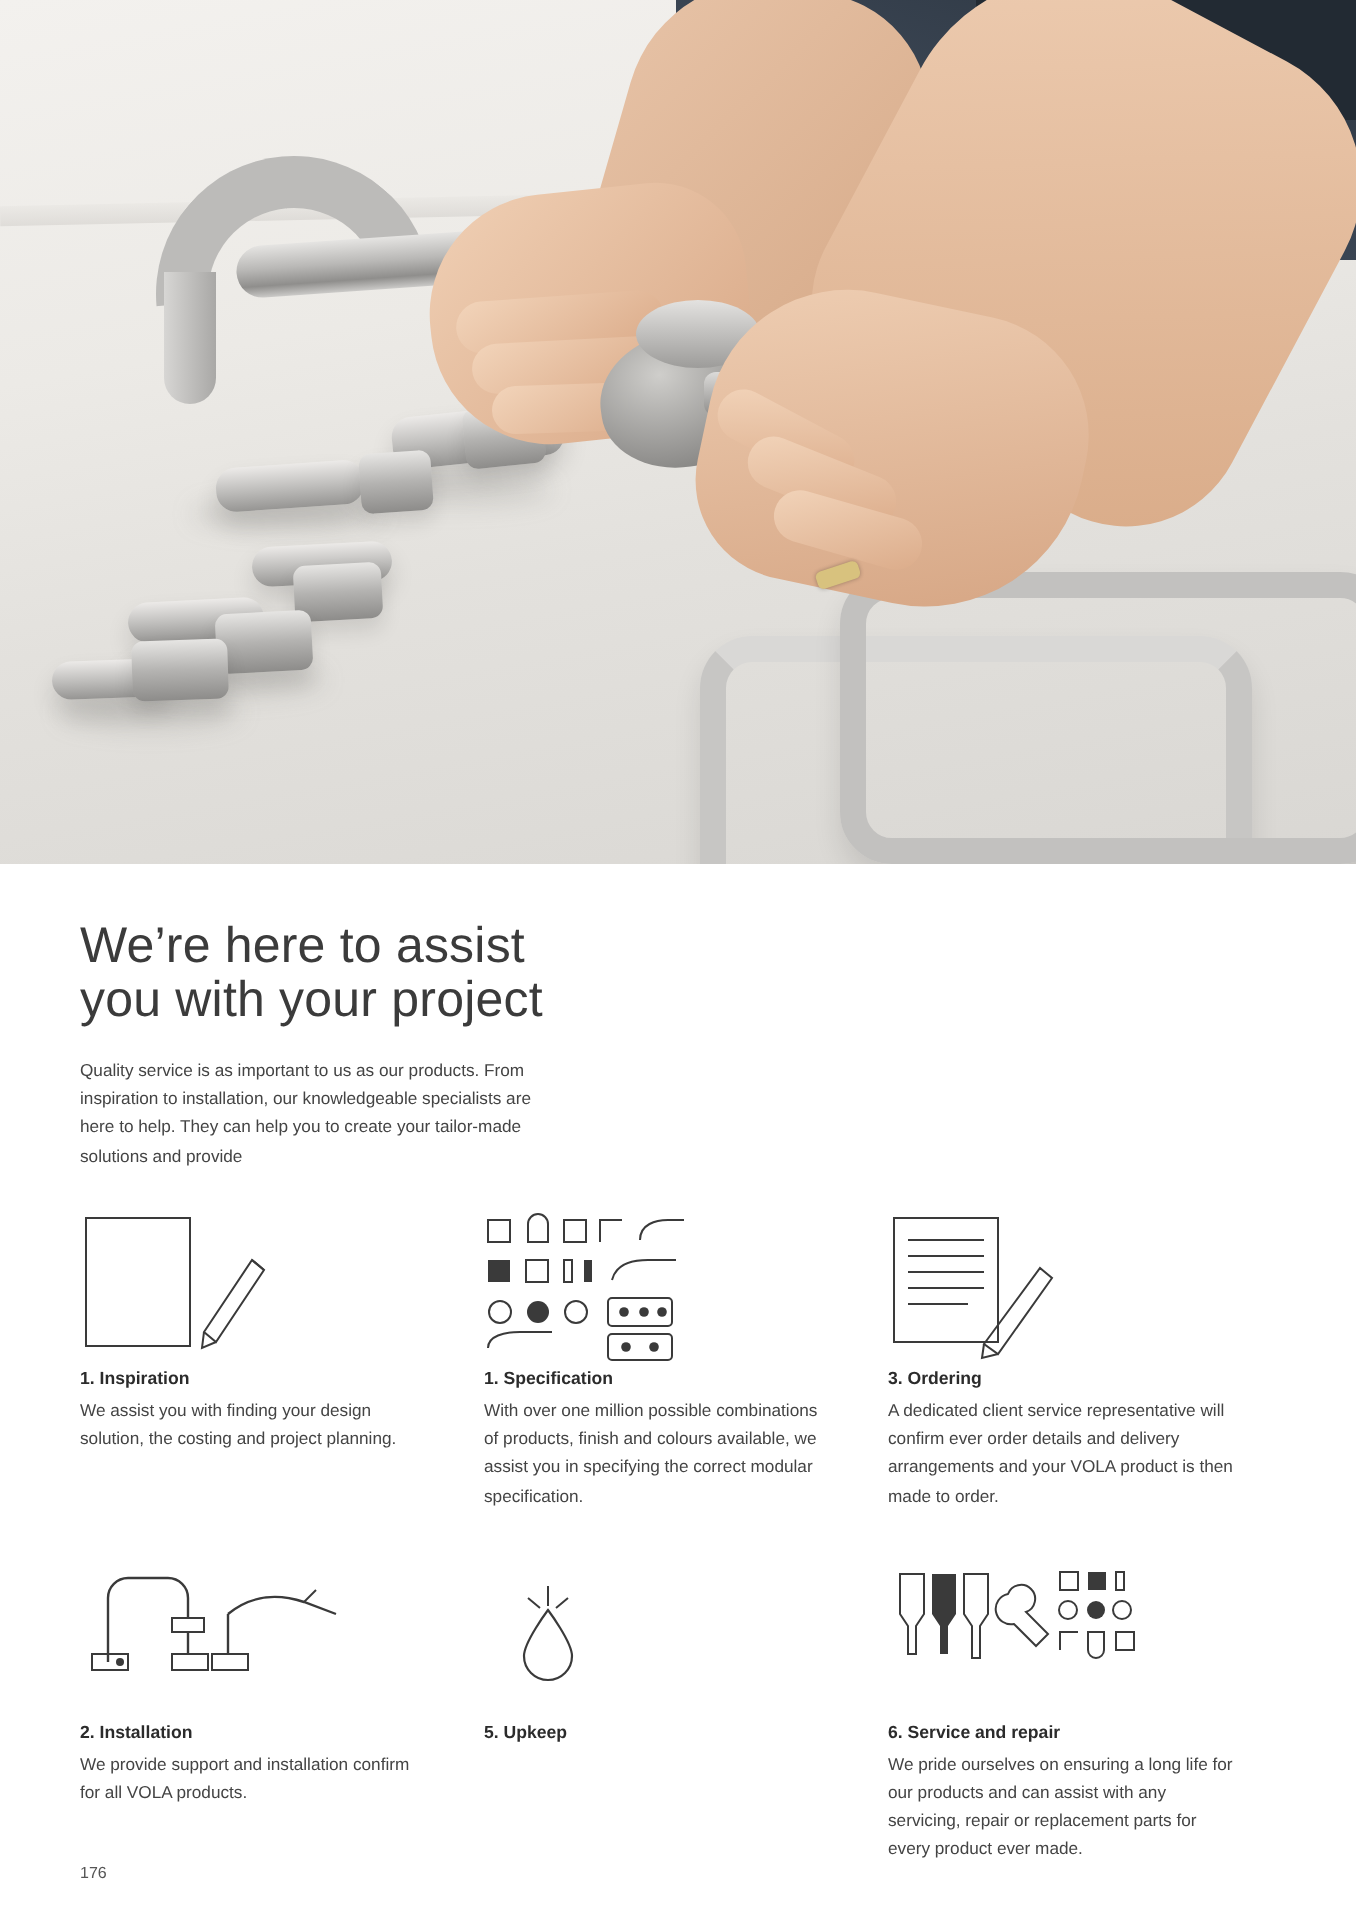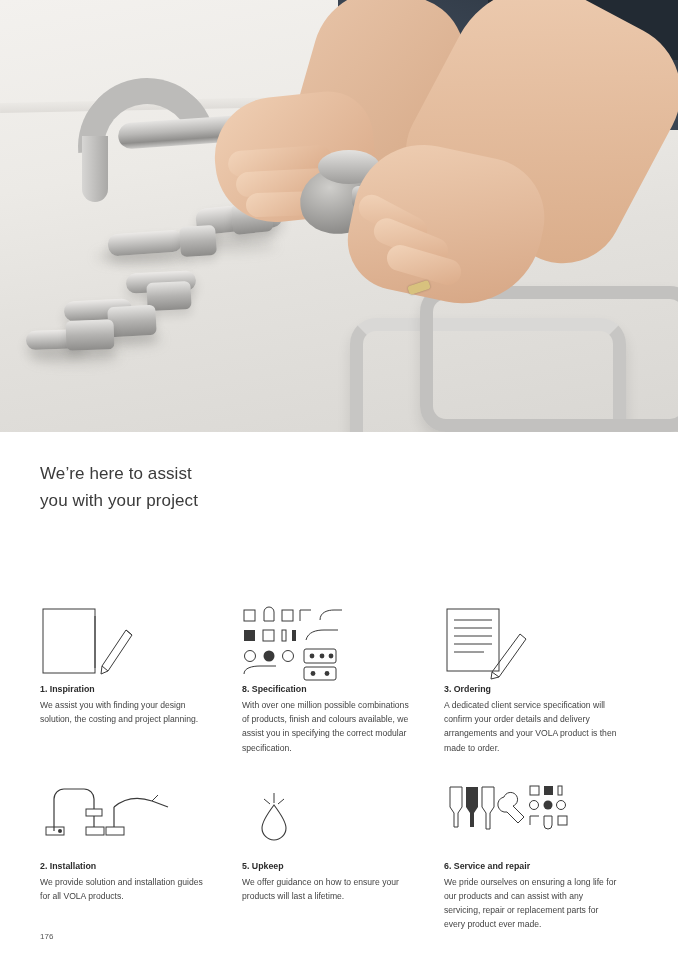--- a/index.html
+++ b/index.html
@@ -192,21 +192,21 @@
     top: 432px;
     width: 678px;
     height: 527px;
     background: #fff;
   }
   .headline {
     position: absolute;
     left: 40px;
     top: 28px;
     width: 400px;
-    font-size: 17px;
+    font-size: 25px;
     line-height: 27px;
     color: #3b3b3b;
     letter-spacing: .1px;
     font-weight: 400;
   }
   .intro {
     position: absolute;
     top: 96px;
     font-size: 8.6px;
     line-height: 14.2px;
@@ -315,20 +315,21 @@
   <div class="ring"></div>
 </div>
 
 <div class="page">
 
   <div class="headline">
     <div>We’re here to assist</div>
     <div>you with your project</div>
   </div>
 
+  <div class="intro col1">Quality service is as important to us as our products. From inspiration to installation, our knowledgeable specialists are here to help. They can help you to create your tailor-made solutions and provide</div>
 
   <div class="steps">
 
     <div class="step-row">
 
       <div class="step">
         <div class="step-icon">
           <svg width="120" height="76" viewBox="0 0 120 76">
             <rect x="3" y="3" width="52" height="64" fill="none" stroke="#3a3a3a" stroke-width="1"></rect>
             <path d="M55 10 L55 62" fill="none" stroke="#3a3a3a" stroke-width="1"></path>
@@ -363,35 +364,35 @@
             <circle cx="70" cy="50" r="2.4" fill="#3a3a3a"></circle>
             <circle cx="80" cy="50" r="2.4" fill="#3a3a3a"></circle>
             <circle cx="89" cy="50" r="2.4" fill="#3a3a3a"></circle>
 
             <path d="M2 68 C2 62 10 60 18 60 L34 60" fill="none" stroke="#3a3a3a" stroke-width="1"></path>
             <rect x="62" y="61" width="32" height="13" rx="2" fill="none" stroke="#3a3a3a" stroke-width="1"></rect>
             <circle cx="71" cy="67.5" r="2.4" fill="#3a3a3a"></circle>
             <circle cx="85" cy="67.5" r="2.4" fill="#3a3a3a"></circle>
           </svg>
         </div>
-        <div class="step-title">8. Specification</div>
+        <div class="step-title">1. Specification</div>
         <div class="step-body">With over one million possible combinations of products, finish and colours available, we assist you in specifying the correct modular specification.</div>
       </div>
 
       <div class="step">
         <div class="step-icon">
           <svg width="120" height="76" viewBox="0 0 120 76">
             <rect x="3" y="3" width="52" height="62" fill="none" stroke="#3a3a3a" stroke-width="1"></rect>
             <path d="M10 14 H48 M10 22 H48 M10 30 H48 M10 38 H48 M10 46 H40" fill="none" stroke="#3a3a3a" stroke-width="1"></path>
             <path d="M48 66 L76 28 L82 33 L55 71 Z" fill="none" stroke="#3a3a3a" stroke-width="1"></path>
             <path d="M48 66 L47 73 L55 71" fill="none" stroke="#3a3a3a" stroke-width="1"></path>
           </svg>
         </div>
         <div class="step-title">3. Ordering</div>
-        <div class="step-body">A dedicated client service specification will confirm your order details and delivery arrangements and your VOLA product is then made to order.</div>
+        <div class="step-body">A dedicated client service representative will confirm ever order details and delivery arrangements and your VOLA product is then made to order.</div>
       </div>
     </div>
 
     <div class="step-row row2">
 
       <div class="step">
         <div class="step-icon">
           <svg width="140" height="60" viewBox="0 0 140 60">
             <path d="M14 48 L14 16 a10 10 0 0 1 10 -10 L44 6 a10 10 0 0 1 10 10 L54 26" fill="none" stroke="#3a3a3a" stroke-width="1.2"></path>
             <rect x="6" y="44" width="18" height="8" fill="none" stroke="#3a3a3a" stroke-width="1"></rect>
@@ -399,32 +400,31 @@
             <path d="M54 33 L54 44" fill="none" stroke="#3a3a3a" stroke-width="1.2"></path>
             <rect x="46" y="44" width="18" height="8" fill="none" stroke="#3a3a3a" stroke-width="1"></rect>
             <path d="M74 24 C86 14 100 14 112 18 L128 24" fill="none" stroke="#3a3a3a" stroke-width="1.2"></path>
             <path d="M74 24 L74 44" fill="none" stroke="#3a3a3a" stroke-width="1.2"></path>
             <rect x="66" y="44" width="18" height="8" fill="none" stroke="#3a3a3a" stroke-width="1"></rect>
             <path d="M112 18 L118 12" fill="none" stroke="#3a3a3a" stroke-width="1"></path>
             <circle cx="20" cy="48" r="2" fill="#3a3a3a"></circle>
           </svg>
         </div>
         <div class="step-title">2. Installation</div>
-        <div class="step-body">We provide solution and installation guides for all VOLA products.</div>
+        <div class="step-body">We provide support and installation confirm for all VOLA products.</div>
       </div>
 
       <div class="step">
         <div class="step-icon">
           <svg width="110" height="60" viewBox="0 0 110 60">
             <path d="M32 10 L32 20 M22 16 L28 21 M42 16 L36 21" fill="none" stroke="#3a3a3a" stroke-width="1"></path>
             <path d="M32 22 C32 22 20 38 20 45 a12 12 0 0 0 24 0 C44 38 32 22 32 22 Z" fill="none" stroke="#3a3a3a" stroke-width="1.1"></path>
           </svg>
         </div>
         <div class="step-title">5. Upkeep</div>
-        <div class="step-body">We offer guidance on how to ensure your products will last a lifetime.</div>
       </div>
 
       <div class="step">
         <div class="step-icon">
           <svg width="130" height="62" viewBox="0 0 130 62">
 
             <path d="M6 4 L6 24 L10 30 L10 44 L14 44 L14 30 L18 24 L18 4 Z" fill="none" stroke="#3a3a3a" stroke-width="1"></path>
             <path d="M22 4 L22 24 L26 30 L26 44 L30 44 L30 30 L34 24 L34 4 Z" fill="#3a3a3a"></path>
             <path d="M38 4 L38 24 L42 30 L42 46 L46 46 L46 30 L50 24 L50 4 Z" fill="none" stroke="#3a3a3a" stroke-width="1"></path>
 

